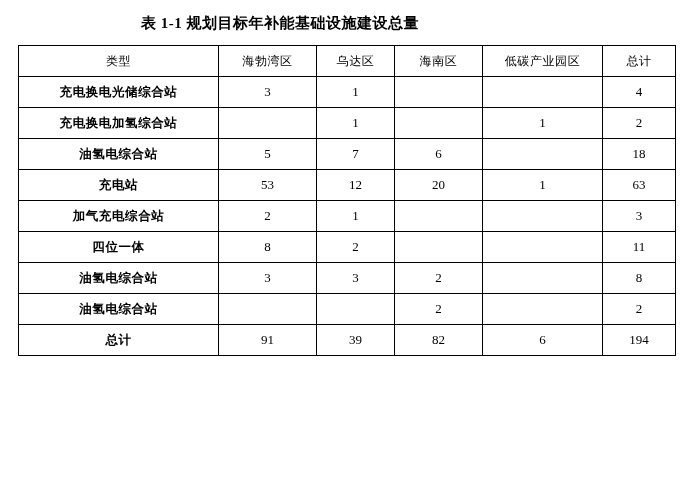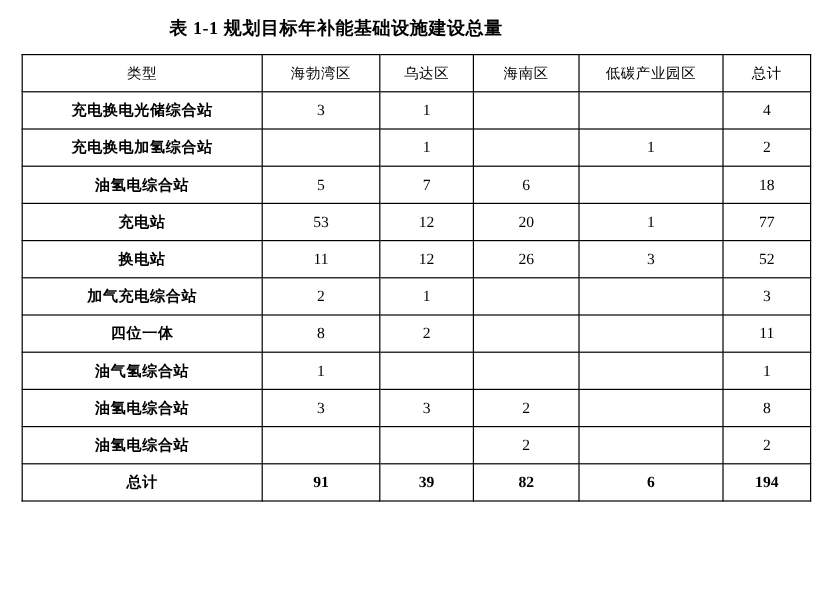--- a/index.html
+++ b/index.html
@@ -57,21 +57,21 @@
   }
   table.data-table td.num {
     font-weight: 400;
     letter-spacing: 0;
     font-size: 13px;
   }
   table.data-table tr.total-row td {
     font-weight: 700;
   }
   table.data-table tr.total-row td.num {
-    font-weight: 700;
+    font-weight: 400;
     text-align: center;
   }
   col.c0 { width: 200px; }
   col.c1 { width: 98px; }
   col.c2 { width: 78px; }
   col.c3 { width: 88px; }
   col.c4 { width: 120px; }
   col.c5 { width: 73px; }
 </style>
 </head>
@@ -125,53 +125,37 @@
           <td class="num">6</td>
           <td class="num"></td>
           <td class="num">18</td>
         </tr>
         <tr>
           <td>充电站</td>
           <td class="num">53</td>
           <td class="num">12</td>
           <td class="num">20</td>
           <td class="num">1</td>
-          <td class="num">77</td>
-        </tr>
-        <tr>
-          <td>换电站</td>
-          <td class="num">11</td>
-          <td class="num">12</td>
-          <td class="num">26</td>
-          <td class="num">3</td>
-          <td class="num">52</td>
+          <td class="num">63</td>
         </tr>
         <tr>
           <td>加气充电综合站</td>
           <td class="num">2</td>
           <td class="num">1</td>
           <td class="num"></td>
           <td class="num"></td>
           <td class="num">3</td>
         </tr>
         <tr>
           <td>四位一体</td>
           <td class="num">8</td>
           <td class="num">2</td>
           <td class="num"></td>
           <td class="num"></td>
           <td class="num">11</td>
-        </tr>
-        <tr>
-          <td>油气氢综合站</td>
-          <td class="num">1</td>
-          <td class="num"></td>
-          <td class="num"></td>
-          <td class="num"></td>
-          <td class="num">1</td>
         </tr>
         <tr>
           <td>油氢电综合站</td>
           <td class="num">3</td>
           <td class="num">3</td>
           <td class="num">2</td>
           <td class="num"></td>
           <td class="num">8</td>
         </tr>
         <tr>

